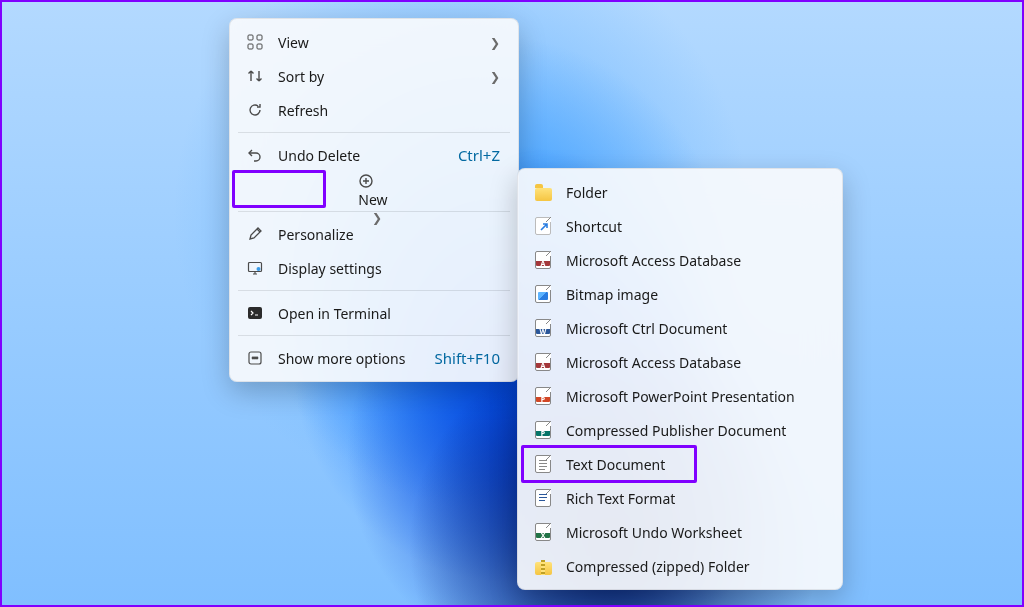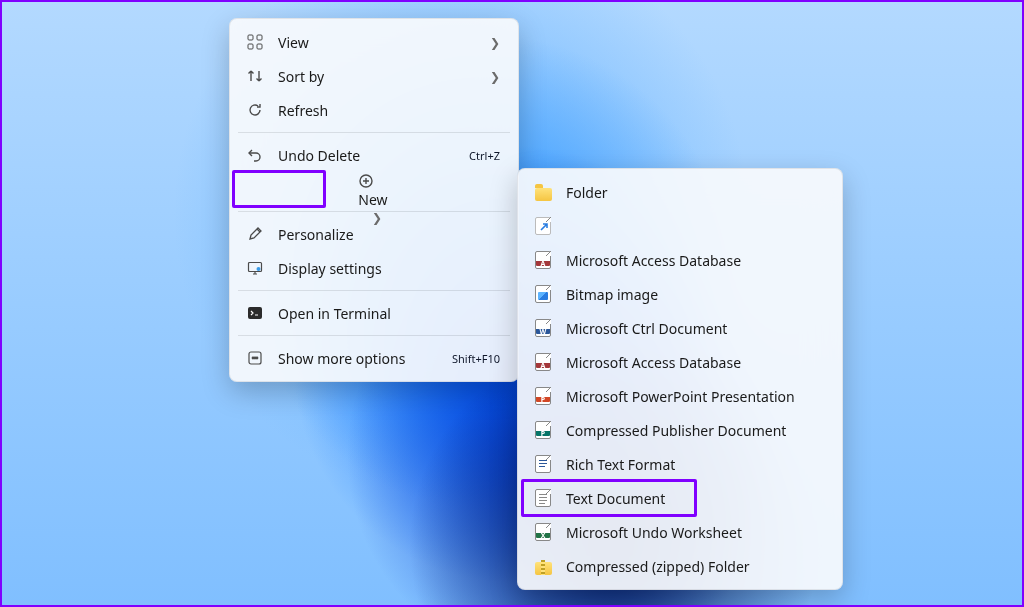--- a/index.html
+++ b/index.html
@@ -45,21 +45,21 @@
     cursor: default;
     position: relative;
   }
   .menu-item .ico {
     width: 18px; height: 18px;
     flex: 0 0 18px;
     display: flex; align-items: center; justify-content: center;
     margin-right: 14px;
   }
   .menu-item .label { flex: 1 1 auto; white-space: nowrap; }
-  .menu-item .accel { color: #0f172a; font-size: 11px; }
+  .menu-item .accel { color: #0369a1; font-size: 15px; }
   .menu-item .chev  { color: #6b6b6b; font-size: 12px; margin-left: 8px; }
   .sep {
     height: 1px;
     background: rgba(0,0,0,0.10);
     margin: 5px 2px;
   }
   .highlight-box {
     position: absolute;
     border: 3px solid #8000ff;
     border-radius: 2px;
@@ -239,20 +239,21 @@
   </div>
 
   <div class="menu-item">
     <span class="ico">
       <span class="fi" style="border-color:#bbb">
         <svg width="10" height="10" viewBox="0 0 10 10" style="position:absolute;left:3px;top:4px">
             <path d="M2 8L8 2M4 2h4v4" stroke="#2a7de1" stroke-width="1.6" fill="none"></path>
           </svg>
       </span>
     </span>
+    <span class="label">Shortcut</span>
   </div>
 
   <div class="menu-item">
     <span class="ico">
       <span class="fi">
           <span class="fi-band" style="background:#a4373a"></span>
           <span class="fi-letter">A</span>
         </span>
     </span>
     <span class="label">Microsoft Access Database</span>
@@ -298,49 +299,49 @@
   </div>
 
   <div class="menu-item">
     <span class="ico">
       <span class="fi">
           <span class="fi-band" style="background:#077568"></span>
           <span class="fi-letter">P</span>
         </span>
     </span>
     <span class="label">Compressed Publisher Document</span>
-  </div>
-
-  <div class="menu-item">
-    <span class="ico">
-      <span class="fi">
-        <span style="position:absolute;left:3px;top:4px;right:3px;height:1px;background:#2b579a"></span>
-        <span style="position:absolute;left:3px;top:7px;right:3px;height:1px;background:#2b579a"></span>
-        <span style="position:absolute;left:3px;top:10px;right:5px;height:1px;background:#2b579a"></span>
-      </span>
-    </span>
-    <span class="label">Rich Text Format</span>
   </div>
 
   <div class="menu-item" style="position:relative;">
     <span class="ico">
       <span class="fi">
         <span style="position:absolute;left:3px;top:4px;right:3px;height:1px;background:#888"></span>
         <span style="position:absolute;left:3px;top:7px;right:3px;height:1px;background:#888"></span>
         <span style="position:absolute;left:3px;top:10px;right:3px;height:1px;background:#888"></span>
         <span style="position:absolute;left:3px;top:13px;right:5px;height:1px;background:#888"></span>
       </span>
     </span>
     <span class="label">Text Document</span>
     <span class="highlight-box" style="left:-3px; top:-2px; width:176px; height:38px;"></span>
   </div>
 
   <div class="menu-item">
     <span class="ico">
       <span class="fi">
+        <span style="position:absolute;left:3px;top:4px;right:3px;height:1px;background:#2b579a"></span>
+        <span style="position:absolute;left:3px;top:7px;right:3px;height:1px;background:#2b579a"></span>
+        <span style="position:absolute;left:3px;top:10px;right:5px;height:1px;background:#2b579a"></span>
+      </span>
+    </span>
+    <span class="label">Rich Text Format</span>
+  </div>
+
+  <div class="menu-item">
+    <span class="ico">
+      <span class="fi">
           <span class="fi-band" style="background:#217346"></span>
           <span class="fi-letter">X</span>
         </span>
     </span>
     <span class="label">Microsoft Undo Worksheet</span>
   </div>
 
   <div class="menu-item">
     <span class="ico">
         <span class="zip"></span>

